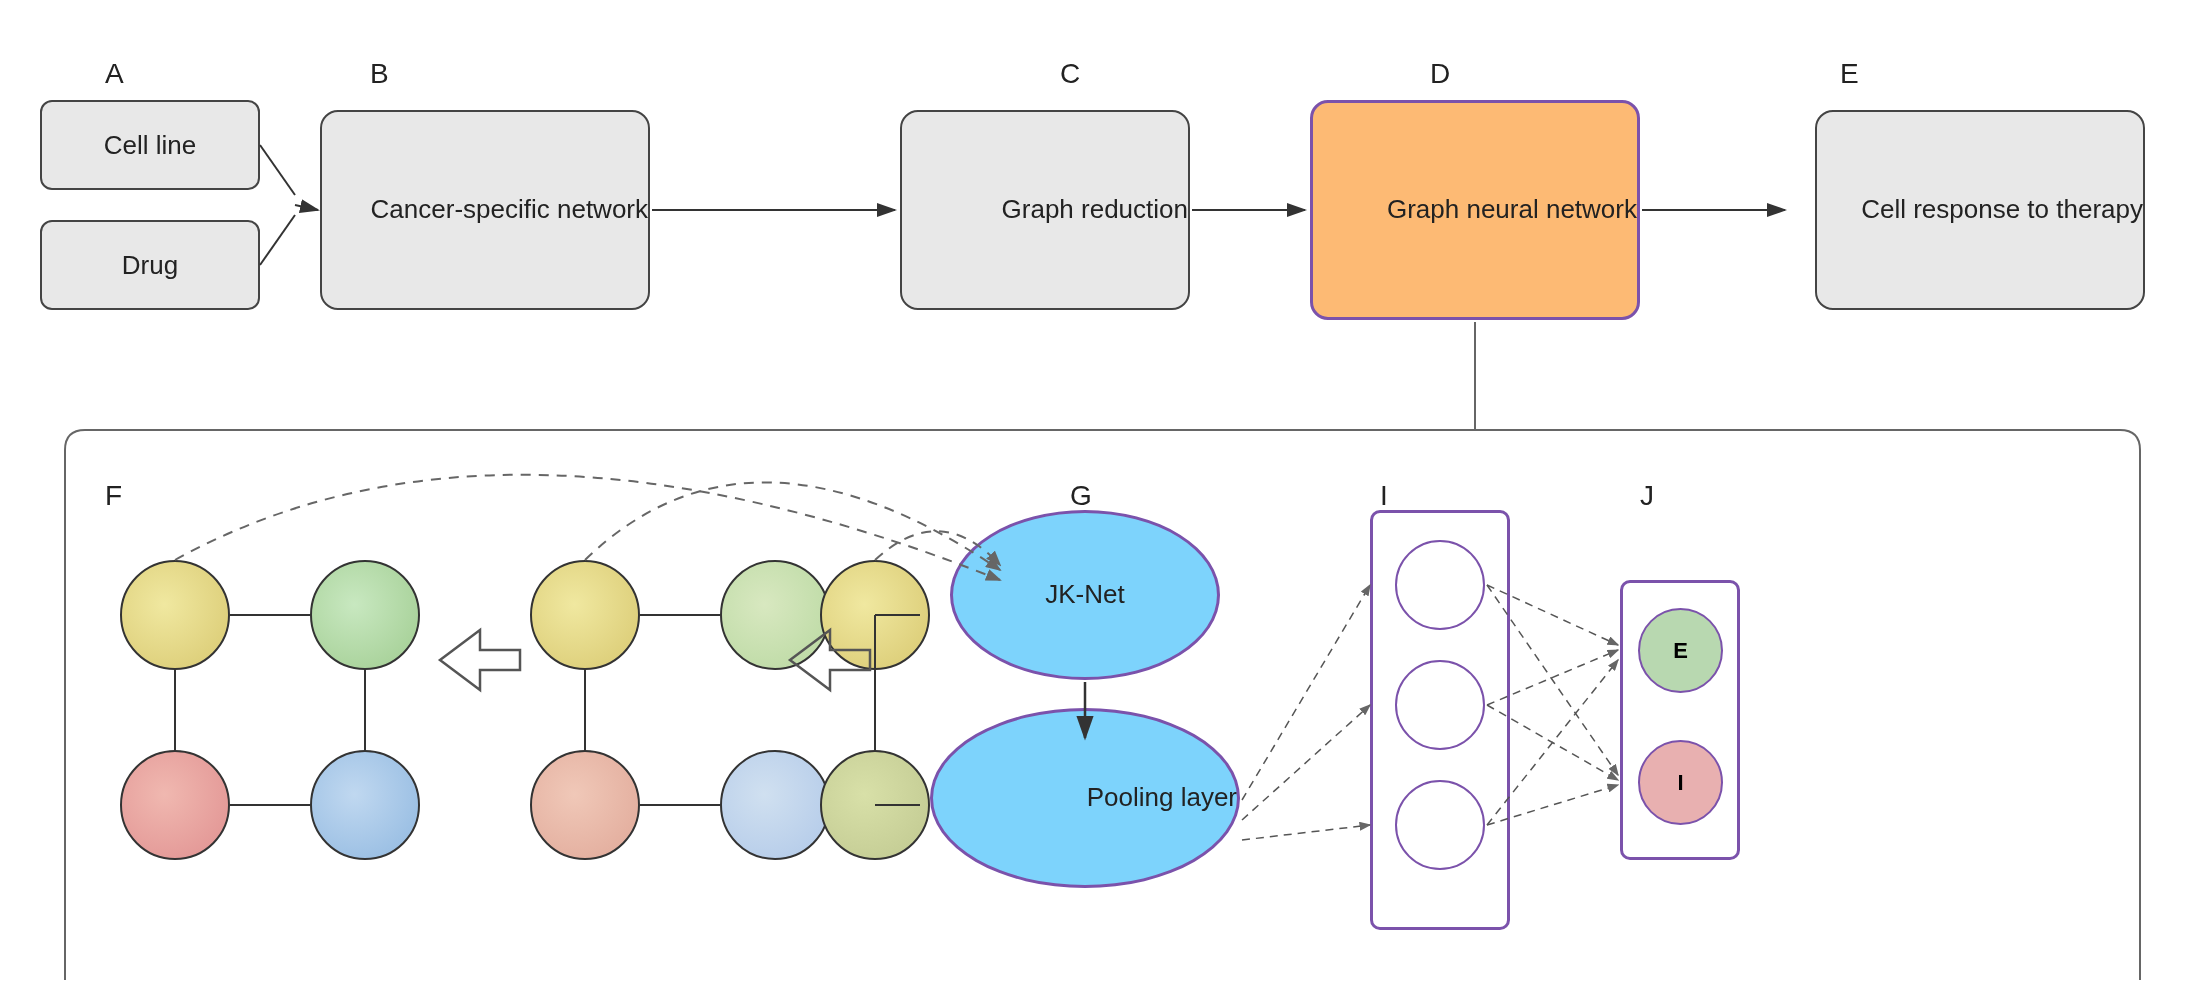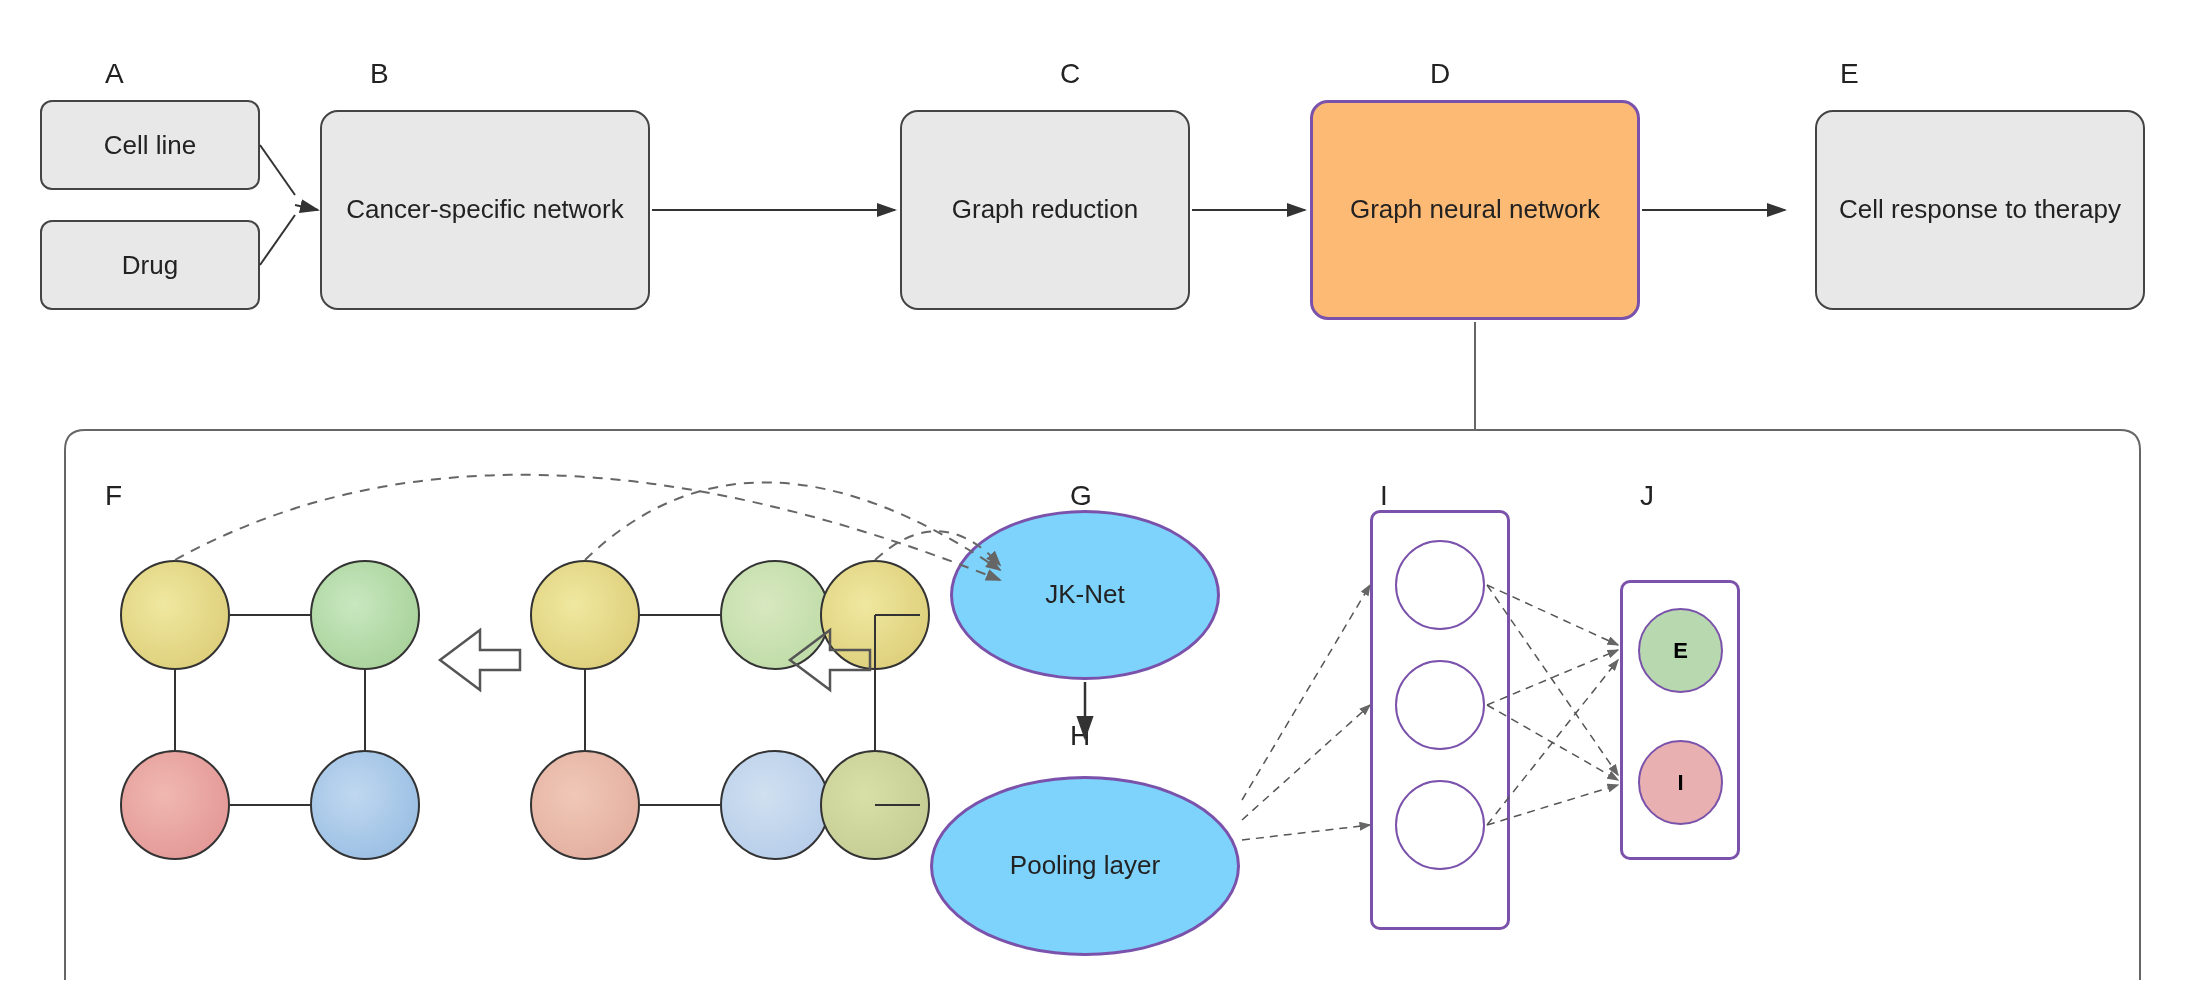--- a/index.html
+++ b/index.html
@@ -26,21 +26,21 @@
     }
 
     
     .flow-box {
       position: absolute;
       background: #e8e8e8;
       border: 2px solid #444;
       border-radius: 18px;
       display: flex;
       align-items: center;
-      justify-content: center;
+      justify-content: flex-end;
       text-align: center;
       font-size: 26px;
       color: #222;
       line-height: 1.3;
     }
     .flow-box.purple-border {
       border: 3px solid #7b52ab;
       background: #fdba74;
     }
 
@@ -153,21 +153,21 @@
   <div class="section-label" style="left:105px; top:480px;">F</div>
   <div class="section-label" style="left:1070px; top:480px;">G</div>
   <div class="section-label" style="left:1070px; top:720px;">H</div>
   <div class="section-label" style="left:1380px; top:480px;">I</div>
   <div class="section-label" style="left:1640px; top:480px;">J</div>
 
   <div class="ellipse-box" style="left:950px; top:510px; width:270px; height:170px;">
     <span>JK-Net</span>
   </div>
 
-  <div class="ellipse-box" style="left:930px; top:776px; width:310px; height:180px;">
+  <div class="ellipse-box" style="left:930px; top:708px; width:310px; height:180px;justify-content:flex-end;">
     <span>Pooling layer</span>
   </div>
 
   <div class="nn-layer-box" style="left:1370px; top:510px; width:140px; height:420px;">
   </div>
 
   <div class="nn-node" style="left:1395px; top:540px; width:90px; height:90px;"></div>
   <div class="nn-node" style="left:1395px; top:660px; width:90px; height:90px;"></div>
   <div class="nn-node" style="left:1395px; top:780px; width:90px; height:90px;"></div>
 

